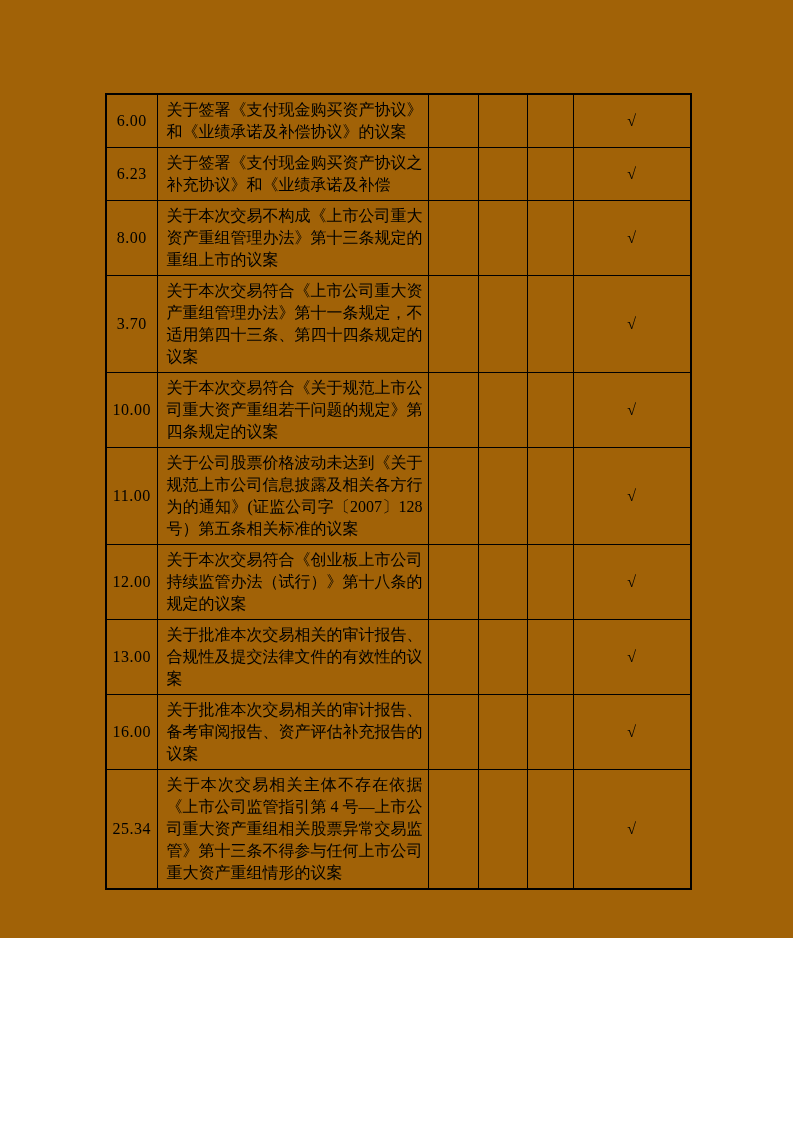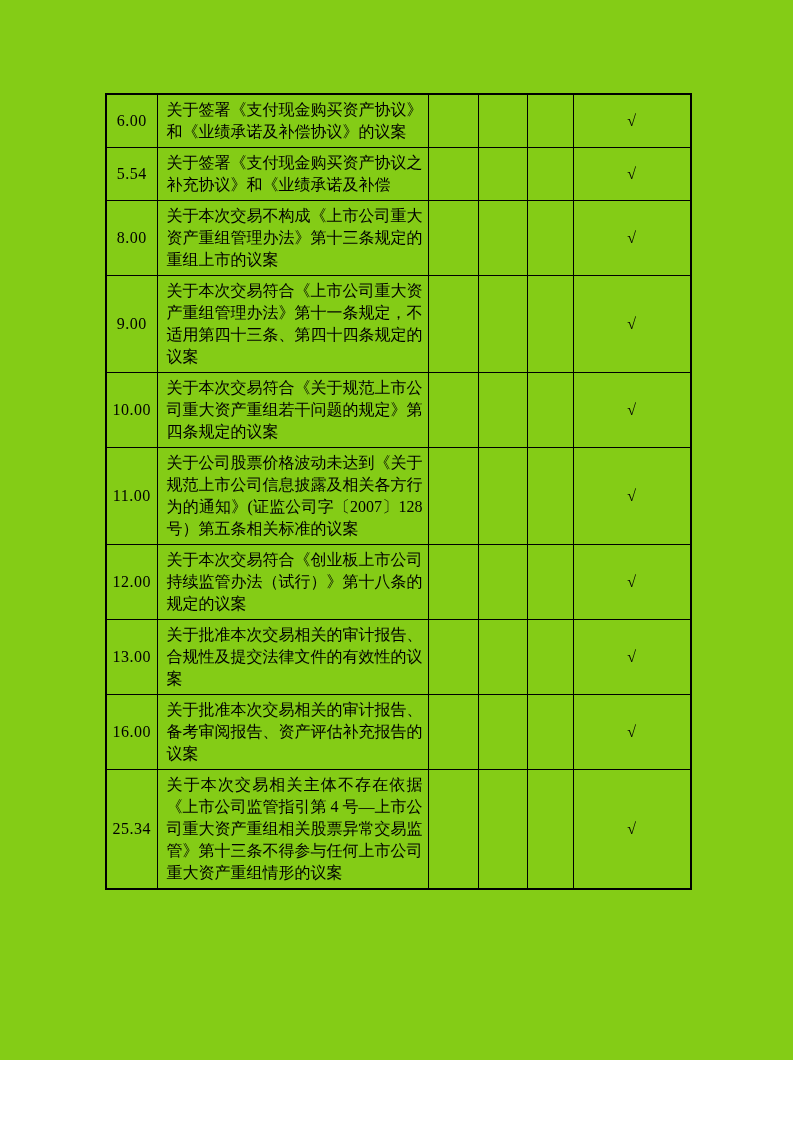--- a/index.html
+++ b/index.html
@@ -3,22 +3,22 @@
 <meta charset="utf-8">
 <style>
   html, body {
     margin: 0;
     padding: 0;
     background: #ffffff;
   }
   .page {
     position: relative;
     width: 793px;
-    height: 1060px;
-    background: #84cc16;
+    height: 938px;
+    background: #a16207;
     overflow: hidden;
     font-family: "Liberation Serif", "DejaVu Serif", serif;
     color: #000000;
   }
   table.proposal-table {
     position: absolute;
     left: 105px;
     top: 93px;
     width: 585px;
     border-collapse: collapse;
@@ -69,39 +69,39 @@
   <tr>
     <td class="col-num">6.00</td>
     <td class="col-text">关于签署《支付现金购买资产协议》和《业绩承诺及补偿协议》的议案</td>
     <td class="col-empty"></td>
     <td class="col-empty"></td>
     <td class="col-empty"></td>
     <td class="col-vote">√</td>
   </tr>
 
   <tr>
-    <td class="col-num">5.54</td>
+    <td class="col-num">6.23</td>
     <td class="col-text">关于签署《支付现金购买资产协议之补充协议》和《业绩承诺及补偿</td>
     <td class="col-empty"></td>
     <td class="col-empty"></td>
     <td class="col-empty"></td>
     <td class="col-vote">√</td>
   </tr>
 
   <tr>
     <td class="col-num">8.00</td>
     <td class="col-text">关于本次交易不构成《上市公司重大资产重组管理办法》第十三条规定的重组上市的议案</td>
     <td class="col-empty"></td>
     <td class="col-empty"></td>
     <td class="col-empty"></td>
     <td class="col-vote">√</td>
   </tr>
 
   <tr>
-    <td class="col-num">9.00</td>
+    <td class="col-num">3.70</td>
     <td class="col-text">关于本次交易符合《上市公司重大资产重组管理办法》第十一条规定，不适用第四十三条、第四十四条规定的议案</td>
     <td class="col-empty"></td>
     <td class="col-empty"></td>
     <td class="col-empty"></td>
     <td class="col-vote">√</td>
   </tr>
 
   <tr>
     <td class="col-num">10.00</td>
     <td class="col-text">关于本次交易符合《关于规范上市公司重大资产重组若干问题的规定》第四条规定的议案</td>

